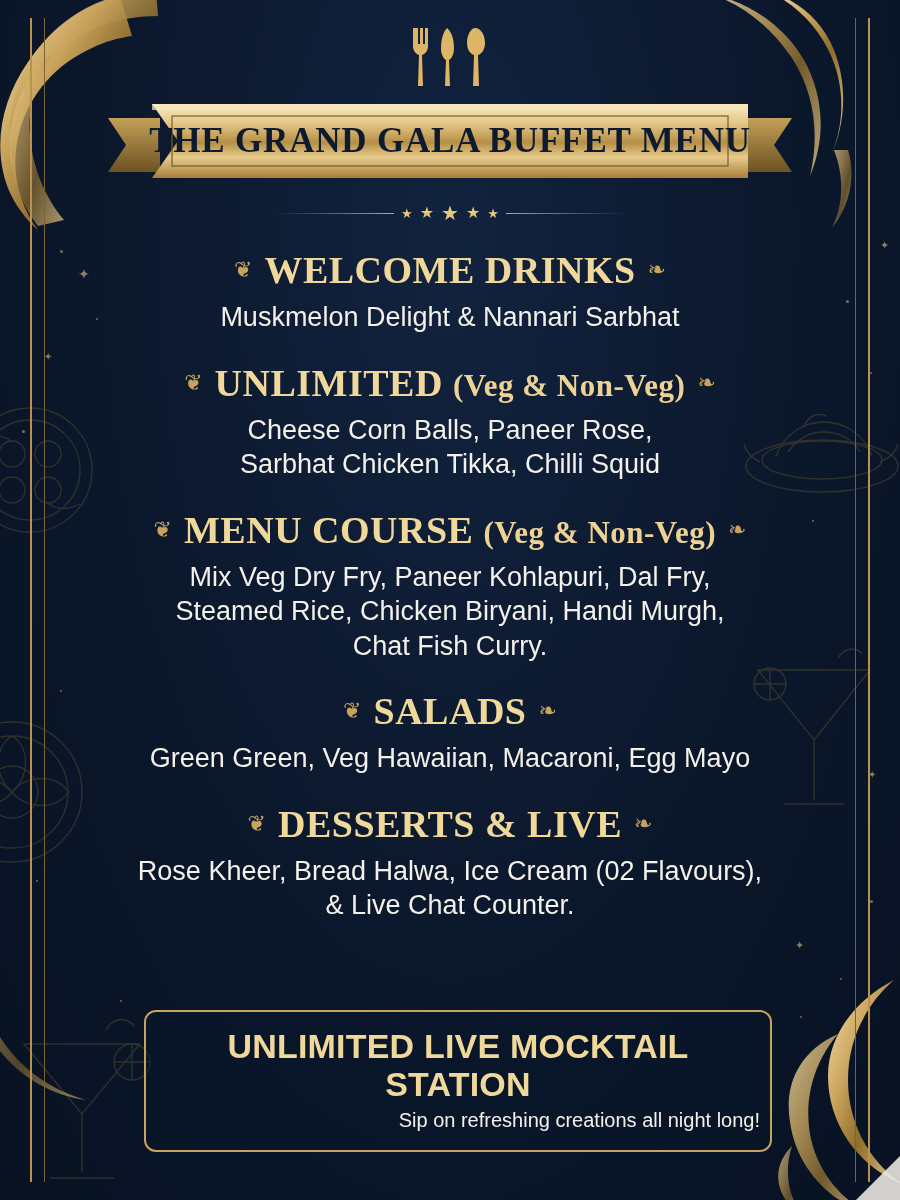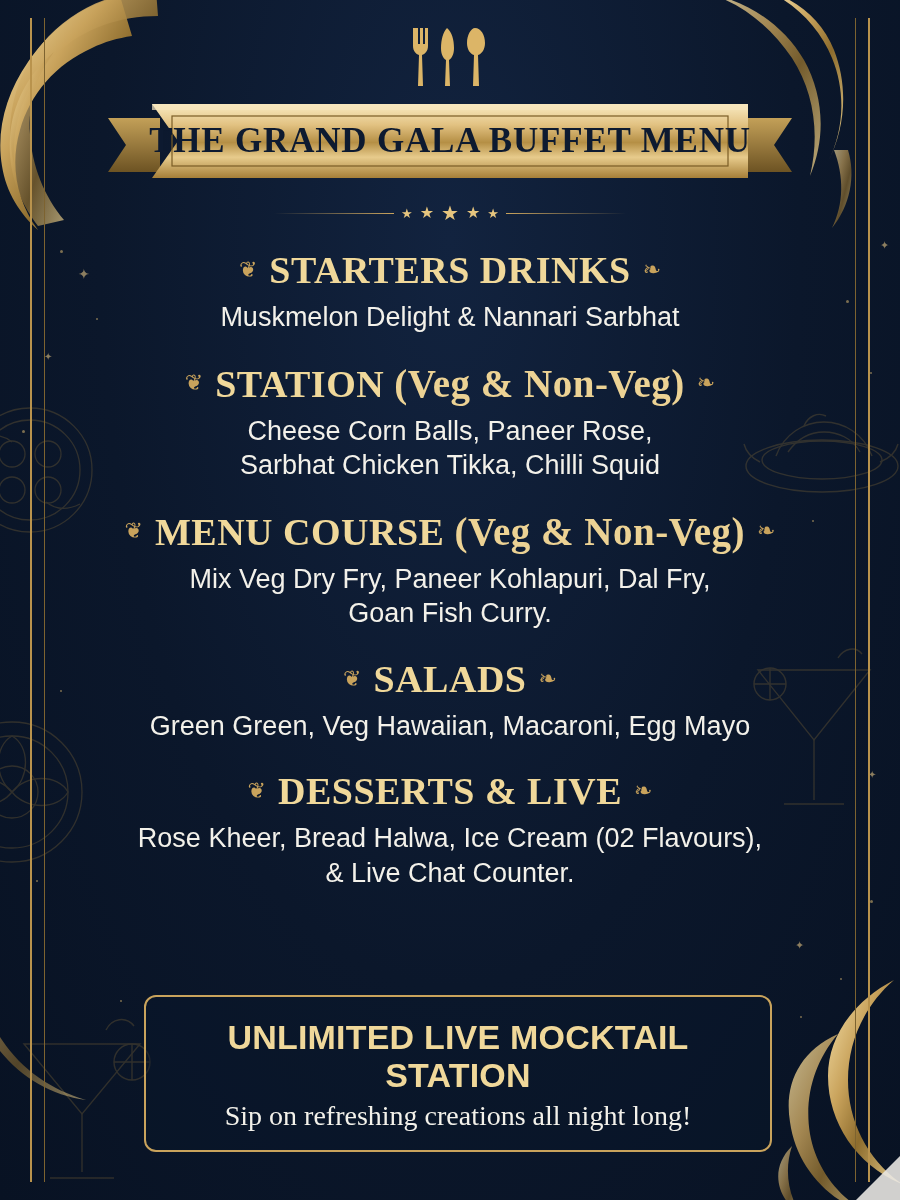--- a/index.html
+++ b/index.html
@@ -147,57 +147,58 @@
   .flourish { color: #c9a35c; font-size: 22px; line-height: 1; }
   .sec-title {
     font-family: "Liberation Serif", serif;
     font-weight: bold;
     font-size: 38px;
     color: #f0d89a;
     letter-spacing: .5px;
     white-space: nowrap;
   }
   .sec-title .sub {
-    font-size: 39px;
+    font-size: 31px;
     font-weight: bold;
     color: #ecd294;
   }
   .sec-items {
     font-family: "Liberation Sans", sans-serif;
     font-size: 27px;
     line-height: 1.28;
     color: #f3f1ea;
     font-weight: 400;
   }
 
   
   .mocktail-box {
     position: absolute;
     left: 144px;
     right: 128px;
     bottom: 48px;
     border: 2px solid #c9a35c;
     border-radius: 12px;
-    padding: 22px 10px 18px;
+    padding: 16px 10px 18px;
     text-align: center;
     background: rgba(10,22,42,.35);
   }
   .mocktail-title {
     font-family: "Liberation Sans", sans-serif;
     font-weight: bold;
     font-size: 34px;
     color: #f0d89a;
     letter-spacing: .2px;
     line-height: 1.1;
   }
   .mocktail-sub {
     margin-top: 6px;
-    font-family: Liberation Serif, serif;
-    font-size: 28px;
+    font-family: Liberation Sans, sans-serif;
+    font-size: 20px;
     color: #f3f1ea;
+    text-align: right;
   }
 
   .corner-tri {
     position: absolute;
     right: 0; bottom: 0;
     width: 0; height: 0;
     border-left: 44px solid transparent;
     border-bottom: 44px solid #e8e6e1;
     opacity: .9;
   }
@@ -364,50 +365,51 @@
     <span class="div-star mid">★</span>
     <span class="div-star">★</span>
     <span class="div-line right"></span>
   </div>
 
   <div class="menu">
 
     <div class="section">
       <div class="sec-head">
         <span class="flourish">❦</span>
-        <span class="sec-title">STARTERS DRINKS</span>
+        <span class="sec-title">WELCOME DRINKS</span>
         <span class="flourish">❧</span>
       </div>
       <div class="sec-items">Muskmelon Delight &amp; Nannari Sarbhat</div>
     </div>
 
     <div class="section">
       <div class="sec-head">
         <span class="flourish">❦</span>
         <span class="sec-title">
-          <span>STATION</span>
+          <span>UNLIMITED</span>
           <span class="sub">(Veg &amp; Non-Veg)</span>
         </span>
         <span class="flourish">❧</span>
       </div>
       <div class="sec-items">Cheese Corn Balls, Paneer Rose,</div>
       <div class="sec-items">Sarbhat Chicken Tikka, Chilli Squid</div>
     </div>
 
     <div class="section">
       <div class="sec-head">
         <span class="flourish">❦</span>
         <span class="sec-title">
           <span>MENU COURSE</span>
           <span class="sub">(Veg &amp; Non-Veg)</span>
         </span>
         <span class="flourish">❧</span>
       </div>
       <div class="sec-items">Mix Veg Dry Fry, Paneer Kohlapuri, Dal Fry,</div>
-      <div class="sec-items">Goan Fish Curry.</div>
+      <div class="sec-items">Steamed Rice, Chicken Biryani, Handi Murgh,</div>
+      <div class="sec-items">Chat Fish Curry.</div>
     </div>
 
     <div class="section">
       <div class="sec-head">
         <span class="flourish">❦</span>
         <span class="sec-title">SALADS</span>
         <span class="flourish">❧</span>
       </div>
       <div class="sec-items">Green Green, Veg Hawaiian, Macaroni, Egg Mayo</div>
     </div>

